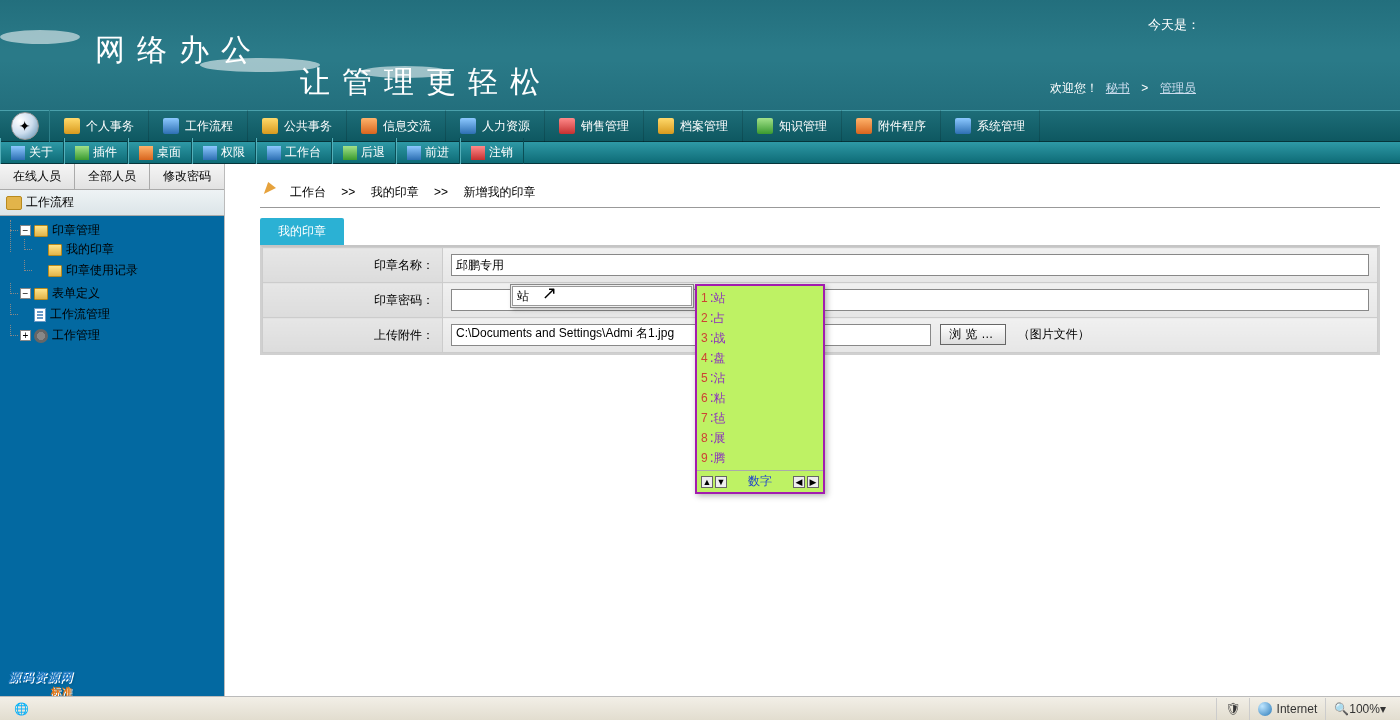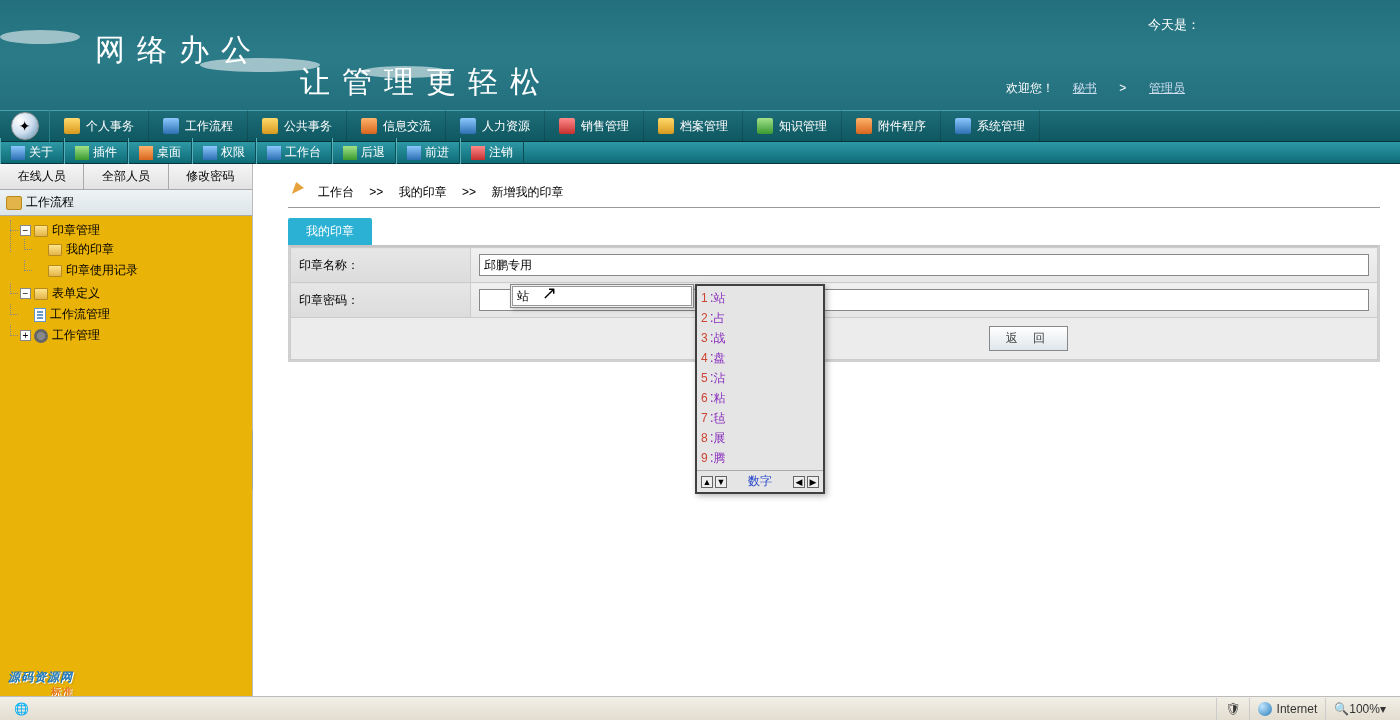--- a/index.html
+++ b/index.html
@@ -6,21 +6,21 @@
 body { width: 1400px; height: 720px; overflow: hidden; background: #fff; position: relative; }
 
 
 .banner { height: 110px; background: linear-gradient(180deg,#236f7d 0%,#2a7a88 45%,#2a7a88 55%,#236f7d 100%); position: relative; color:#fff; }
 .banner .clouds { position:absolute; left:0; top:30px; width:600px; height:30px; }
 .banner .cloud { position:absolute; background:rgba(255,255,255,.55); border-radius:50%; }
 .banner h1 { position:absolute; left:95px; top:30px; font-size:30px; font-weight:500; letter-spacing:12px; }
 .banner h2 { position:absolute; left:300px; top:30px; font-size:30px; font-weight:500; letter-spacing:12px;margin-top:32px; }
 .banner .today { position:absolute; right:200px; top:16px; font-size:13px; }
 .banner .welcome { position:absolute; right:200px; top:80px; font-size:13px; }
-.banner .welcome a { color:#cde; text-decoration:underline; margin:0 15px; }
+.banner .welcome a { color:#cde; text-decoration:underline; margin:0 4px; }
 .banner .welcome .sep { margin:0 4px; }
 
 
 .mainmenu { height:32px; background:linear-gradient(180deg,#1d6d78 0%,#0e5861 100%); display:flex; align-items:center; border-top:1px solid #4aa0ab; border-bottom:1px solid #06343a; }
 .mainmenu .logo { width:50px; height:32px; display:flex; align-items:center; justify-content:center; border-right:1px solid #2e808a; }
 .mainmenu .logo .circle { width:28px; height:28px; border-radius:50%; background:radial-gradient(circle at 30% 30%,#fff,#cde,#58a); border:1px solid #999; display:flex; align-items:center; justify-content:center; font-size:14px; }
 .mainmenu .item { display:flex; align-items:center; height:32px; padding:0 14px; color:#fff; cursor:pointer; border-right:1px solid rgba(0,0,0,.15); white-space:nowrap; }
 .mainmenu .item .ic { width:16px; height:16px; margin-right:6px; display:inline-block; border-radius:2px; }
 .ic-yellow { background:linear-gradient(#ffd96b,#d89a1e); }
 .ic-blue   { background:linear-gradient(#8cc8ff,#2d6fb3); }
@@ -29,21 +29,21 @@
 .ic-red    { background:linear-gradient(#ff8a8a,#c53030); }
 
 
 .subbar { height:22px; background:linear-gradient(180deg,#2e99a6,#0e6b76); display:flex; align-items:center; color:#fff; border-bottom:1px solid #06343a; }
 .subbar .sbitem { display:flex; align-items:center; height:30px; padding:0 10px; border-left:1px solid #55b0ba; border-right:1px solid #0a4e56; cursor:pointer; white-space:nowrap; }
 .subbar .sbitem .ic { width:14px; height:14px; margin-right:4px; }
 .subbar .grow { flex:1; padding-left:10px; color:#ffe9a8; }
 
 
 .split { display:flex; height:calc(720px - 110px - 32px - 22px - 24px); }
-.side { width:253px; background:#eab308; border-right:1px solid #bbb; position:relative; }
+.side { width:225px; background:#0369a1; border-right:1px solid #bbb; position:relative; }
 .side .tabs { display:flex; background:linear-gradient(#f5f5f5,#e2e2e2); border-bottom:1px solid #aaa; }
 .side .tabs .t { flex:1; text-align:center; padding:4px 0; border-right:1px solid #aaa; cursor:pointer; }
 .side .tabs .t:last-child { border-right:none; }
 .side .section-title { background:linear-gradient(#eef3f5,#dce5e8); border-bottom:1px solid #aaa; padding:4px 6px; display:flex; align-items:center; }
 .side .section-title .ic { width:16px; height:14px; background:#e2b44a; margin-right:4px; border:1px solid #b88a1e; border-radius:2px; }
 .tree { padding:4px 2px 4px 6px; }
 .tree ul { list-style:none; margin-left:14px; }
 .tree li { padding:2px 0; position:relative; white-space:nowrap; }
 .tree li::before { content:""; position:absolute; left:-10px; top:0; bottom:50%; border-left:1px dotted #888; }
 .tree li::after { content:""; position:absolute; left:-10px; top:10px; width:8px; border-top:1px dotted #888; }
@@ -58,32 +58,32 @@
 
 
 .main { flex:1; background:#fff; padding:16px 20px 24px 35px; overflow:hidden; position:relative; }
 .crumb { border-bottom:1px solid #999; padding:4px 0 6px 24px; position:relative; }
 .crumb .arrow { position:absolute; left:0; top:2px; width:0; height:0; border-left:10px solid #e6a23c; border-top:6px solid transparent; border-bottom:6px solid transparent; transform:skewX(-20deg); }
 .crumb span { margin:0 6px; }
 .pagetab { display:inline-block; background:#2bb1d4; color:#fff; padding:5px 18px; margin-top:10px; border-top-left-radius:2px; border-top-right-radius:2px; }
 .formwrap { border:2px solid #d0d0d0; border-top:2px solid #c5c5c5; }
 .form table { width:100%; border-collapse:collapse; }
 .form td { border:1px solid #ccc; padding:6px 8px; background:linear-gradient(#f0f0f0,#e6e6e6); }
-.form td.lab { width:180px; text-align:left; background:linear-gradient(#e6e6e6,#dcdcdc); }
+.form td.lab { width:180px; text-align:right; background:linear-gradient(#e6e6e6,#dcdcdc); }
 .form input[type=text], .form input[type=password] { width:100%; height:22px; border:1px solid #888; background:#fff; padding:0 4px; font-family:inherit; }
 .form .fileinput { width:480px; height:22px; border:1px solid #888; background:#fff; padding:0 4px; display:inline-block; vertical-align:middle; }
 .form .browse { display:inline-block; border:1px solid #666; background:linear-gradient(#fff,#ddd); padding:1px 8px; margin-left:6px; cursor:pointer; letter-spacing:4px; }
 .form .hint { margin-left:8px; }
 .form .btnrow td { text-align:center; background:#ececec; padding:8px; }
 .btn { display:inline-block; border:1px solid #888; background:linear-gradient(#fff,#e0e6eb); padding:3px 16px; cursor:pointer; margin:0 6px; letter-spacing:6px; color:#444; }
 
 
 .ime { position:absolute; left:510px; top:284px; border:1px solid #888; background:#eee; box-shadow:2px 2px 4px rgba(0,0,0,.25); }
 .ime .composition { width:180px; height:20px; border:1px solid #999; background:#fff; padding:1px 4px; margin:1px; }
-.ime-cand { position:absolute; left:695px; top:284px; width:130px; border:2px solid #404040; background:#e5e5e5; box-shadow:2px 2px 6px rgba(0,0,0,.3); }
+.ime-cand { position:absolute; left:695px; top:284px; width:130px; border:2px solid #a21caf; background:#bef264; box-shadow:2px 2px 6px rgba(0,0,0,.3); }
 .ime-cand .list { padding:2px 4px; }
 .ime-cand .c { color:#8a2fbf; padding:1px 0; font-size:14px; }
 .ime-cand .c .n { color:#c43; margin-right:2px; }
 .ime-cand .foot { display:flex; align-items:center; justify-content:space-between; border-top:1px solid #aaa; padding:2px 4px; }
 .ime-cand .foot .pg { display:flex; gap:2px; }
 .ime-cand .foot .pgbtn { width:12px; height:12px; border:1px solid #666; background:#eee; font-size:9px; text-align:center; line-height:10px; cursor:pointer; }
 .ime-cand .foot .mode { color:#2244cc; }
 .cursor-arrow { position:absolute; left:542px; top:282px; width:0; height:0; z-index:50; }
 .cursor-arrow::before { content:"↖"; font-size:18px; color:#000; position:absolute; transform:scaleX(-1); }
 
@@ -244,24 +244,26 @@
       <table>
         <tbody>
               <tr>
           <td class="lab">印章名称：</td>
           <td><input type="text" value="邱鹏专用" style=""></td>
         </tr>
         <tr>
           <td class="lab">印章密码：</td>
           <td><input type="password" value="" style=""></td>
         </tr>
-        <tr class="btnrow">
-          <td colspan="2">
-            <span class="btn" style="visibility:hidden">新 增</span>
-            <span class="btn" style="margin-left:300px">返 回</span>
+        <tr>
+          <td class="lab">上传附件：</td>
+          <td>
+            <span class="fileinput">C:\Documents and Settings\Admi                         名1.jpg</span>
+            <span class="browse">浏览…</span>
+            <span class="hint">（图片文件）</span>
           </td>
         </tr>
       </tbody>
           </table>
     </div>
     </div>
   </div>
 </div>
 
 <div class="ime">

